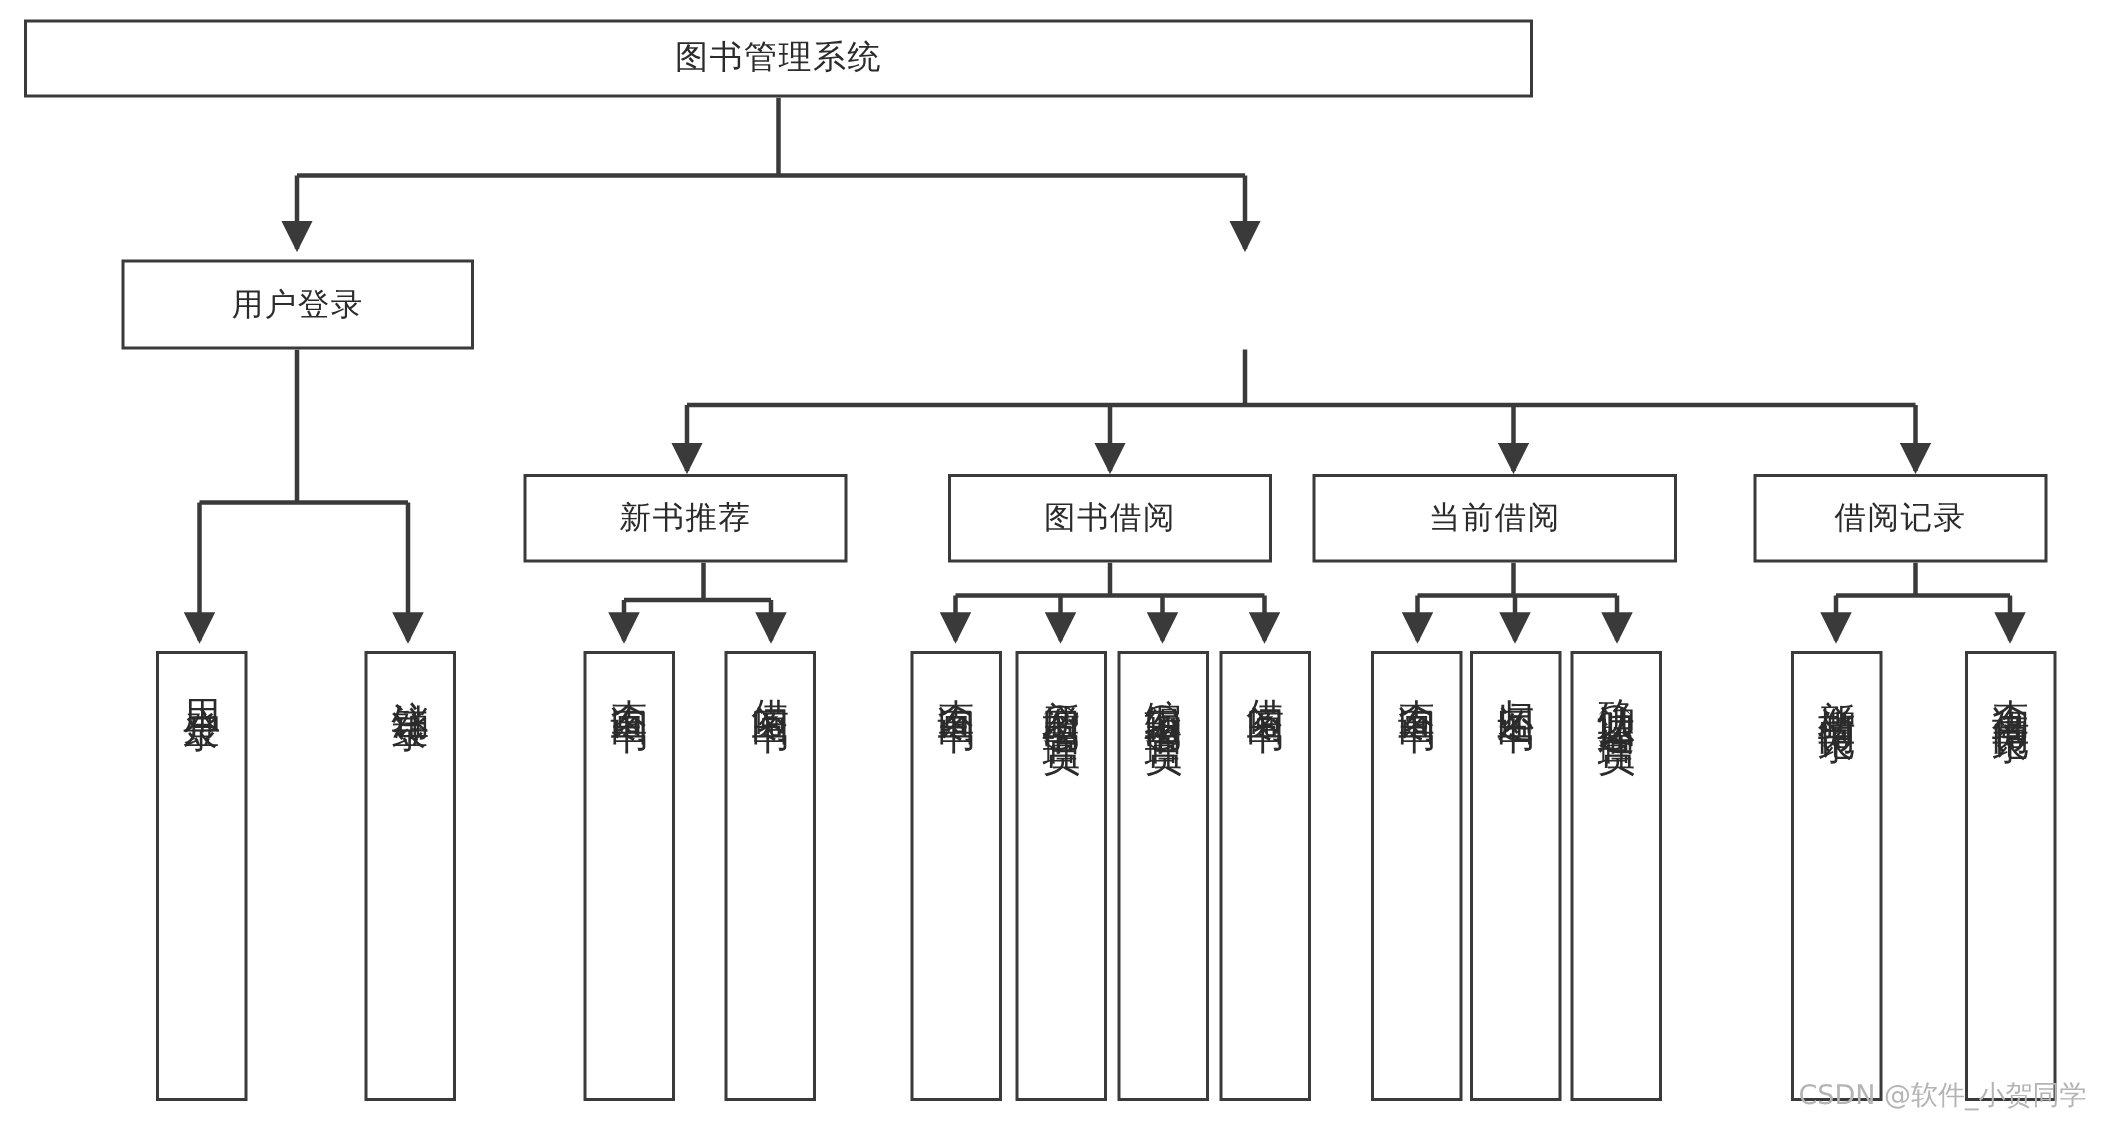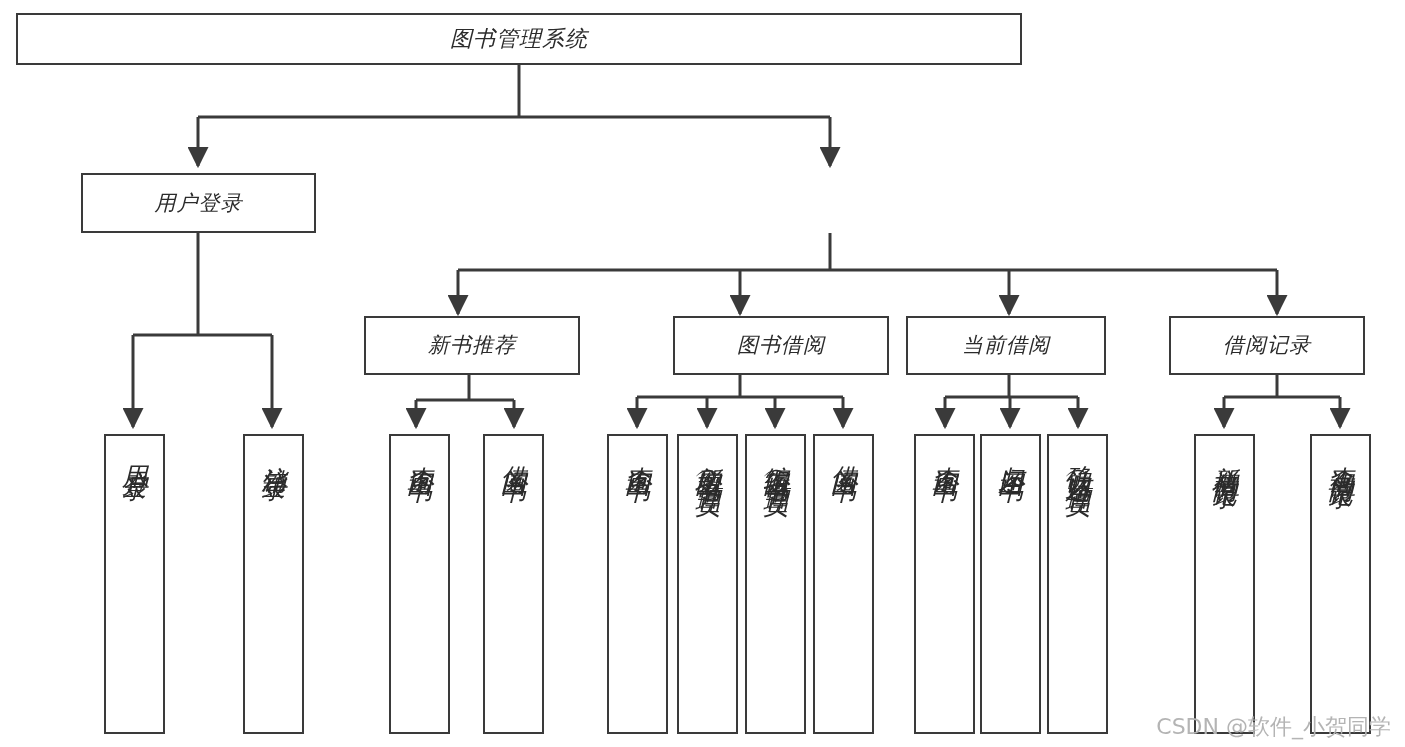--- a/index.html
+++ b/index.html
@@ -28,21 +28,20 @@
   }
   .node {
     position: absolute;
     box-sizing: border-box;
     border: 2px solid #3a3a3a;
     background: #ffffff;
     display: flex;
     align-items: center;
     justify-content: center;
     color: #2b2b2b;
-    font-style: italic;
   }
   .node-label {
     display: block;
     text-align: center;
     line-height: 1.18;
     color: #2b2b2b;
   }
   .node.horizontal .node-label {
     writing-mode: horizontal-tb;
     font-size: 21px;
@@ -60,21 +59,21 @@
     letter-spacing: 4px;
     white-space: nowrap;
   }
   .node.root .node-label {
     font-size: 22px;
   }
   #watermark {
     position: absolute;
     right: 14px;
     bottom: 5px;
-    font-size: 22px;
+    font-size: 18px;
     color: #b4b4b4;
     white-space: nowrap;
     font-family: "DejaVu Sans", "Liberation Sans", sans-serif;
   }
 </style>
 </head>
 <body>
 
 <div id="diagram-root">
 
@@ -132,27 +131,27 @@
   </svg>
 
   <div class="node horizontal root" style="left:16px; top:13px; width:1006px; height:52px;">
     <span class="node-label">图书管理系统</span>
   </div>
 
   <div class="node horizontal" style="left:81px; top:173px; width:235px; height:60px;">
     <span class="node-label">用户登录</span>
   </div>
 
-  <div class="node horizontal" style="left:364px; top:316px; width:216px; height:59px;">
+  <div class="node horizontal" style="left:349px; top:316px; width:216px; height:59px;">
     <span class="node-label">新书推荐</span>
   </div>
-  <div class="node horizontal" style="left:632px; top:316px; width:216px; height:59px;margin-left:41px;">
+  <div class="node horizontal" style="left:632px; top:316px; width:216px; height:59px;">
     <span class="node-label">图书借阅</span>
   </div>
-  <div class="node horizontal" style="left:906px; top:316px; width:200px; height:59px;">
+  <div class="node horizontal" style="left:875px; top:316px; width:243px; height:59px;">
     <span class="node-label">当前借阅</span>
   </div>
   <div class="node horizontal" style="left:1169px; top:316px; width:196px; height:59px;">
     <span class="node-label">借阅记录</span>
   </div>
 
   <div class="node vertical" style="left:104px; top:434px; width:61px; height:300px;">
     <span class="node-label">用户登录</span>
   </div>
   <div class="node vertical" style="left:243px; top:434px; width:61px; height:300px;">

